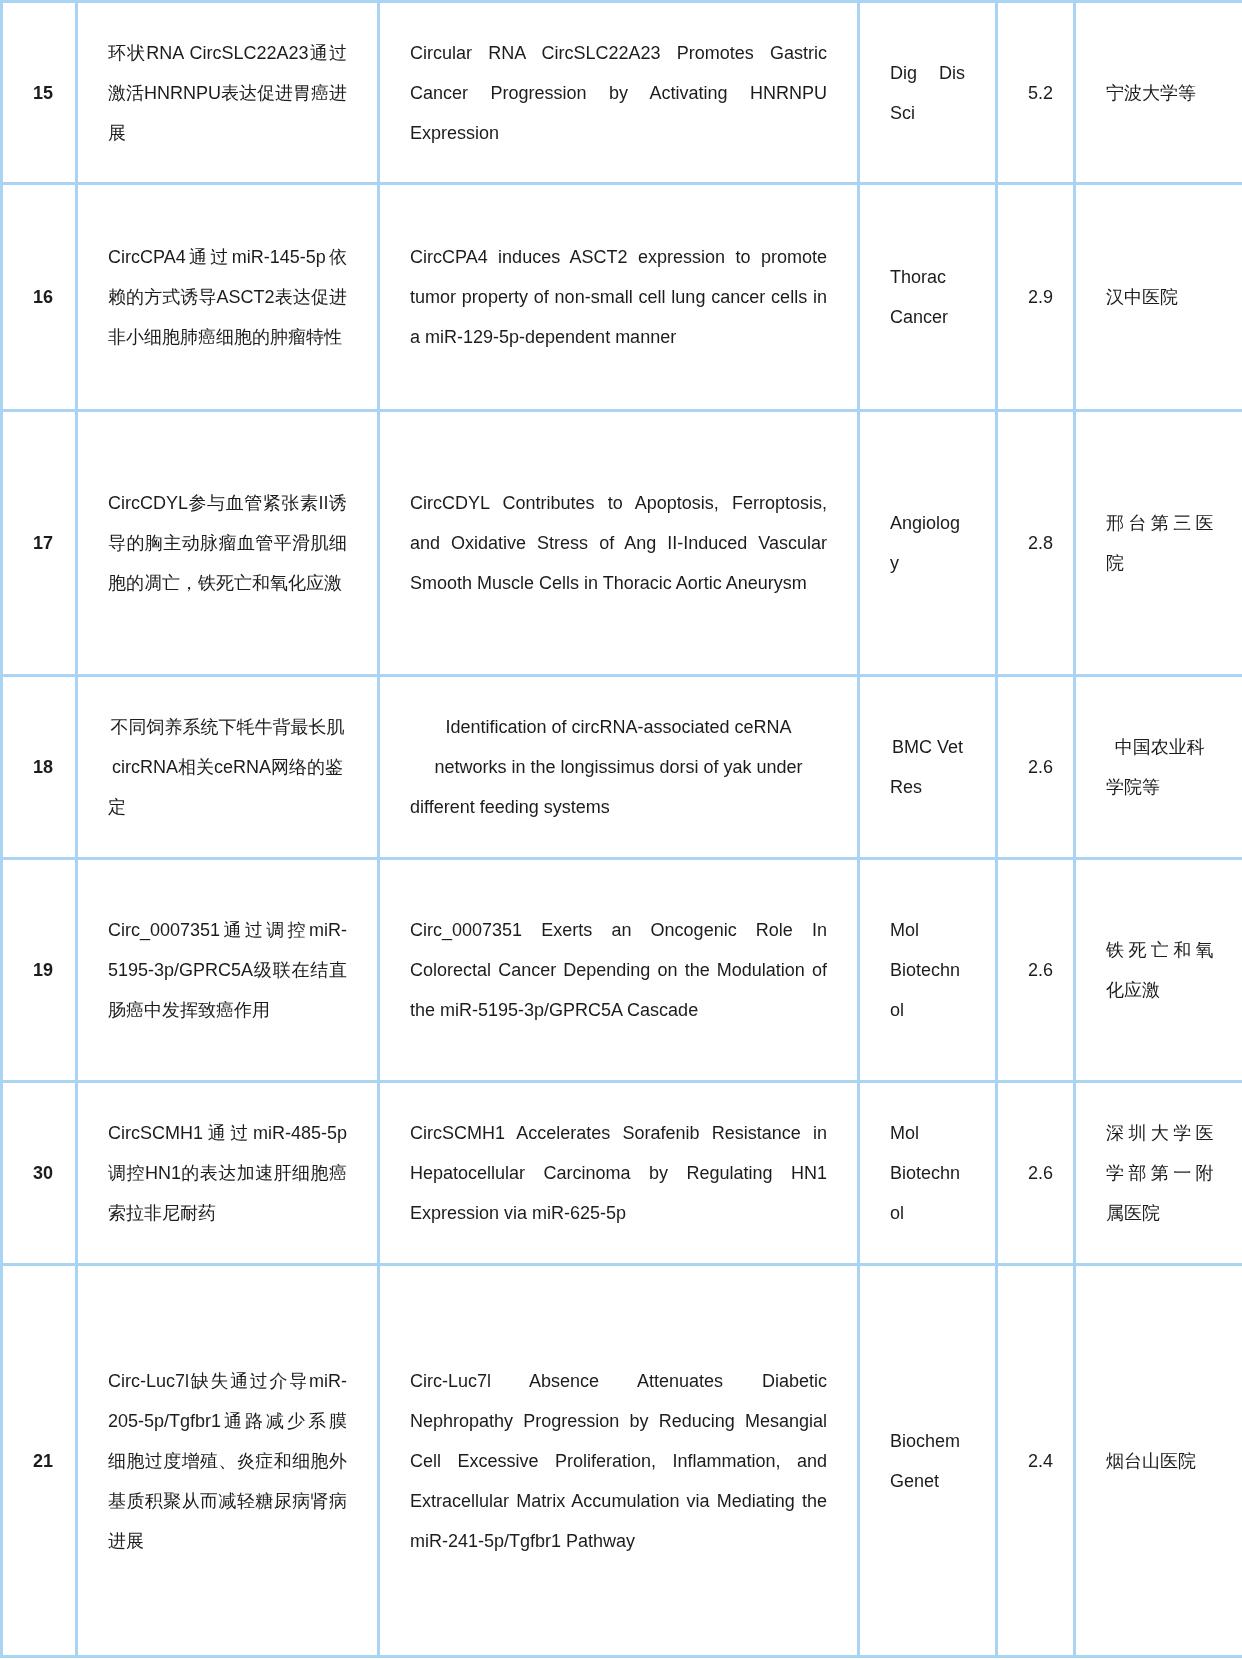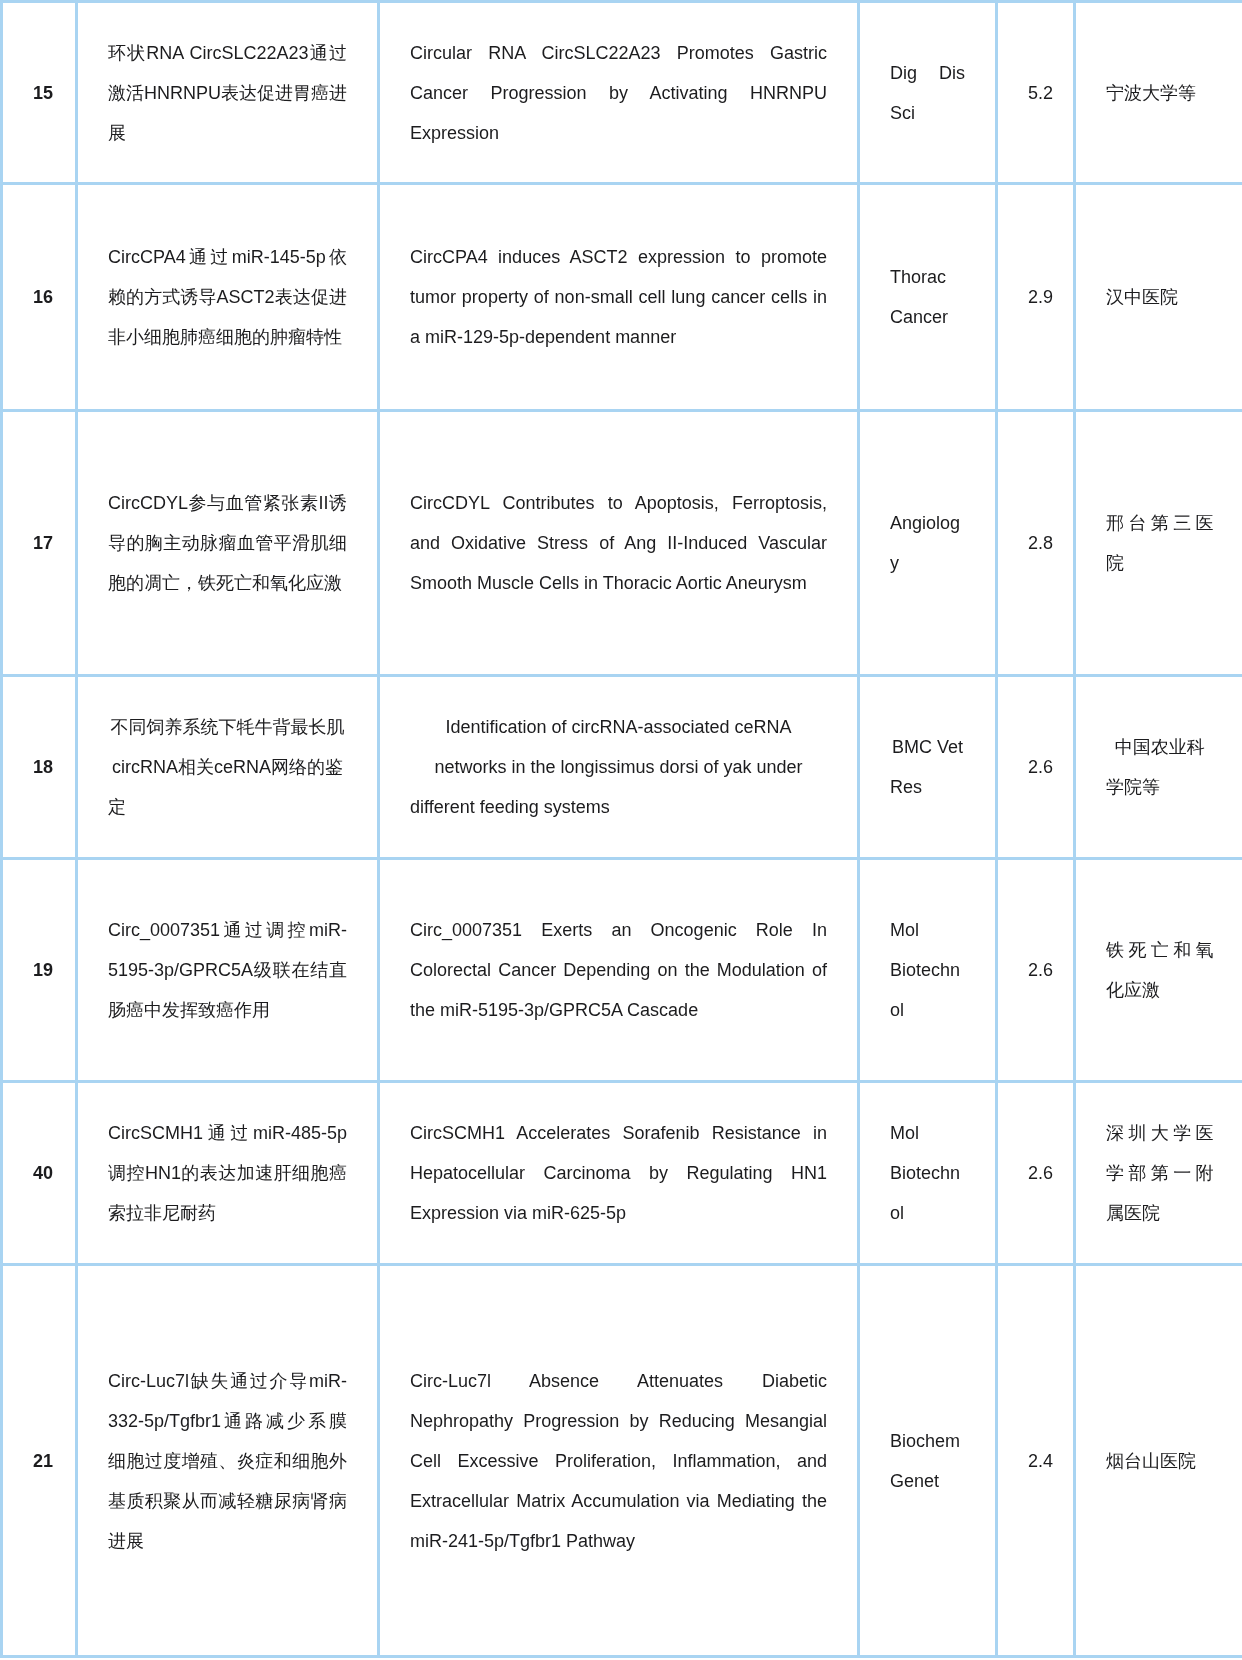--- a/index.html
+++ b/index.html
@@ -110,29 +110,29 @@
     </tr>
     <tr>
       <td class="no">19</td>
       <td class="zh">Circ_0007351通过调控miR-5195-3p/GPRC5A级联在结直肠癌中发挥致癌作用</td>
       <td class="en">Circ_0007351 Exerts an Oncogenic Role In Colorectal Cancer Depending on the Modulation of the miR-5195-3p/GPRC5A Cascade</td>
       <td class="jrn">Mol Biotechnol</td>
       <td class="if">2.6</td>
       <td class="inst">铁死亡和氧化应激</td>
     </tr>
     <tr>
-      <td class="no">40</td>
+      <td class="no">30</td>
       <td class="zh">CircSCMH1通过miR-485-5p调控HN1的表达加速肝细胞癌索拉非尼耐药</td>
       <td class="en">CircSCMH1 Accelerates Sorafenib Resistance in Hepatocellular Carcinoma by Regulating HN1 Expression via miR-625-5p</td>
       <td class="jrn">Mol Biotechnol</td>
       <td class="if">2.6</td>
       <td class="inst">深圳大学医学部第一附属医院</td>
     </tr>
     <tr>
       <td class="no">21</td>
-      <td class="zh">Circ-Luc7l缺失通过介导miR-332-5p/Tgfbr1通路减少系膜细胞过度增殖、炎症和细胞外基质积聚从而减轻糖尿病肾病进展</td>
+      <td class="zh">Circ-Luc7l缺失通过介导miR-205-5p/Tgfbr1通路减少系膜细胞过度增殖、炎症和细胞外基质积聚从而减轻糖尿病肾病进展</td>
       <td class="en">Circ-Luc7l Absence Attenuates Diabetic Nephropathy Progression by Reducing Mesangial Cell Excessive Proliferation, Inflammation, and Extracellular Matrix Accumulation via Mediating the miR-241-5p/Tgfbr1 Pathway</td>
       <td class="jrn">Biochem Genet</td>
       <td class="if">2.4</td>
       <td class="inst">烟台山医院</td>
     </tr>
   </tbody>
 </table>
 
 </body></html>

